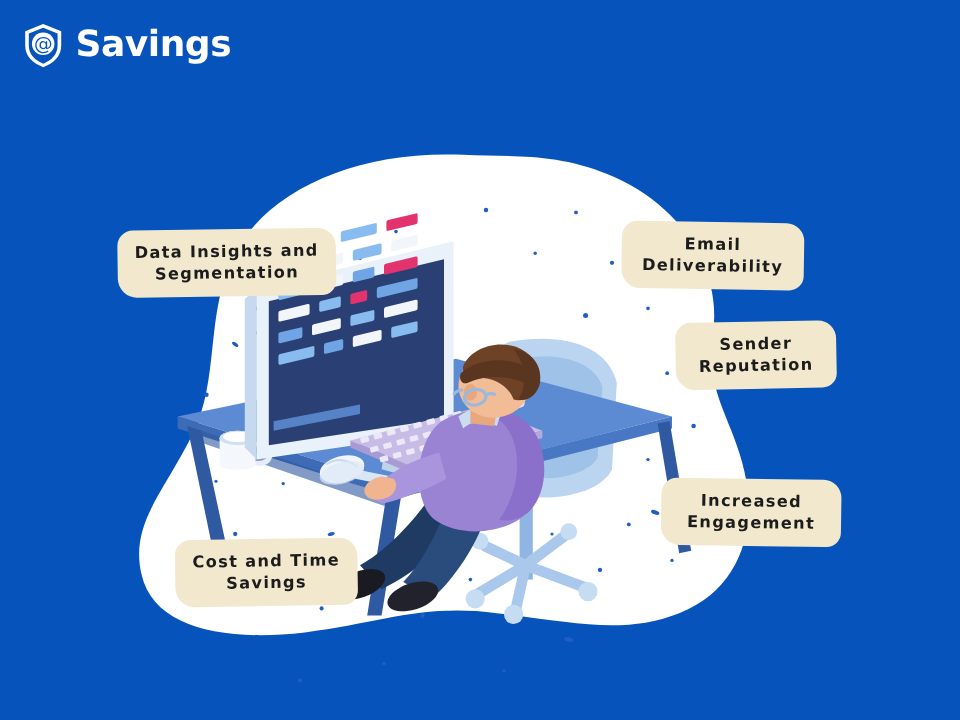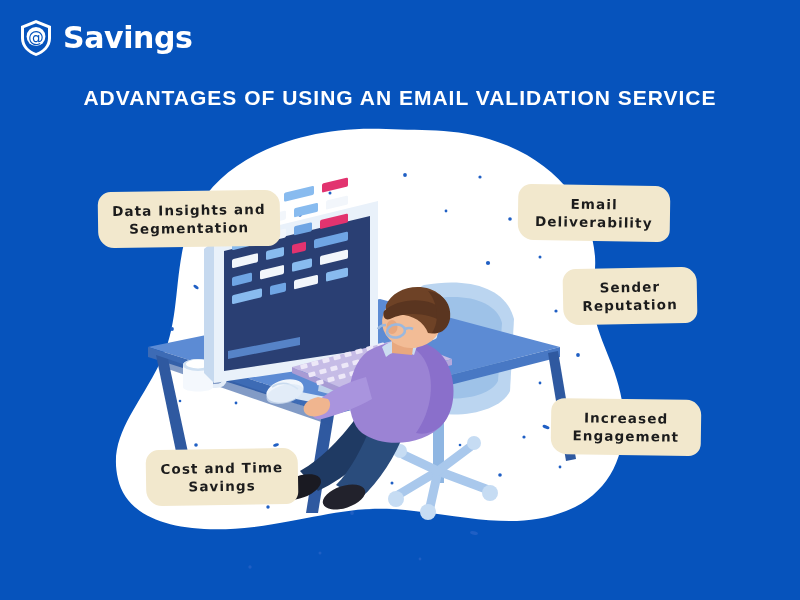--- a/index.html
+++ b/index.html
@@ -111,21 +111,20 @@
       <svg width="36" height="40" viewBox="0 0 36 40">
         <path d="M18 2 L33 8 V20 C33 29 26.5 35 18 38 C9.5 35 3 29 3 20 V8 Z" fill="#FFFFFF"></path>
         <path d="M18 5.2 L30 10 V20 C30 27.6 24.6 32.6 18 35.1 C11.4 32.6 6 27.6 6 20 V10 Z" fill="#0653BC"></path>
         <circle cx="18" cy="18.5" r="9.4" fill="#FFFFFF"></circle>
         <text x="18" y="23.6" font-size="15.5" font-family="DejaVu Sans, sans-serif" fill="#0653BC" text-anchor="middle">@</text>
       </svg>
     </span>
     <span class="brand">Savings</span>
   </div>
 
-  <div id="title">ADVANTAGES OF USING AN EMAIL VALIDATION SERVICE</div>
 
   <div id="stage">
     <svg width="800" height="470" viewBox="0 0 800 470">
 
       <g>
         <path d="M386 14
                  C300 10 224 42 196 96
                  C170 146 184 200 160 248
                  C136 296 108 322 118 364
                  C128 408 186 420 254 412

